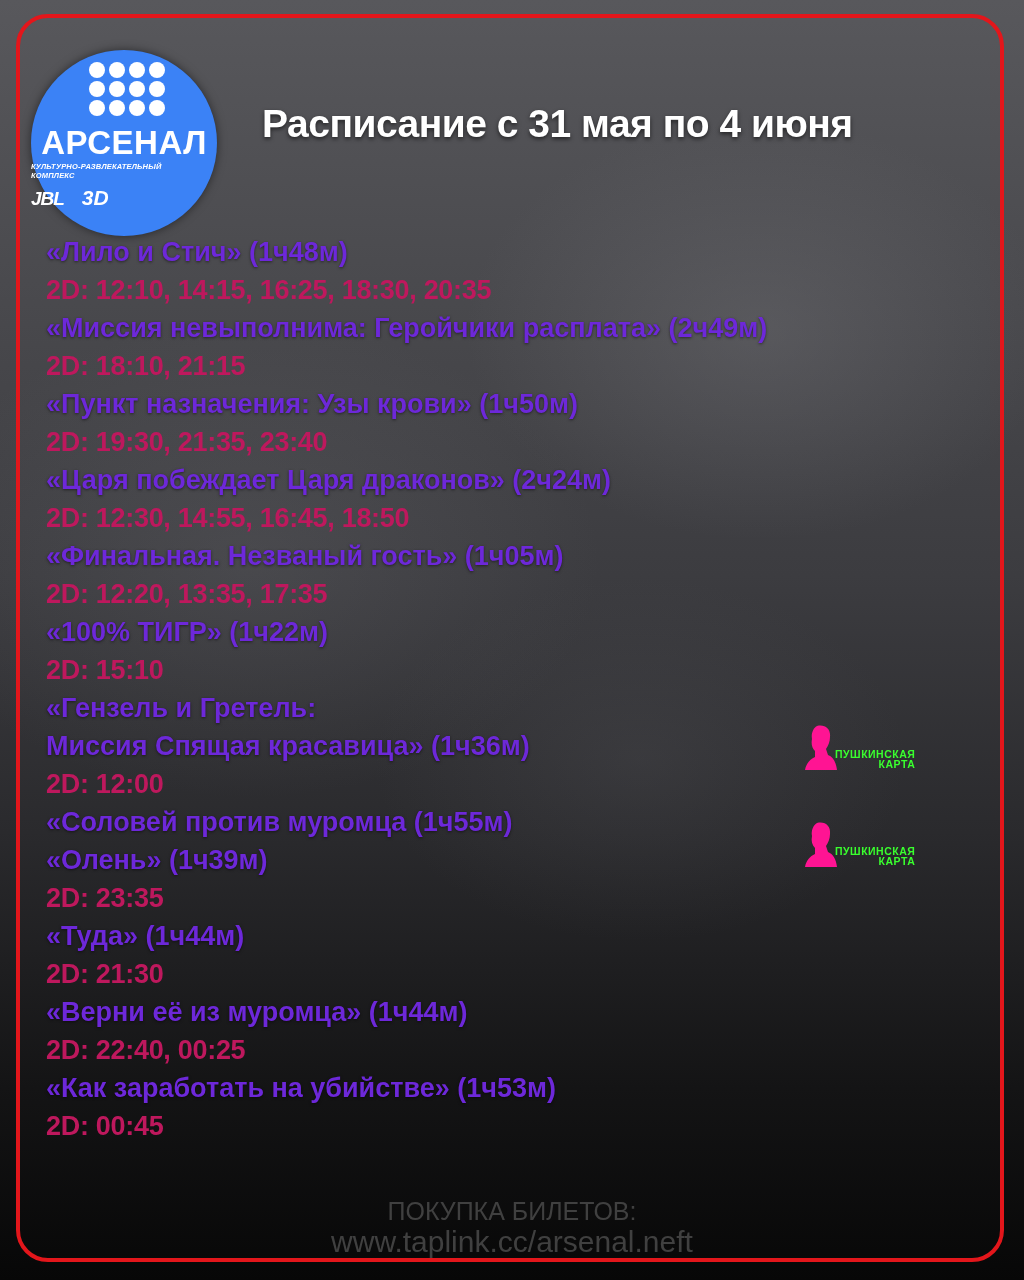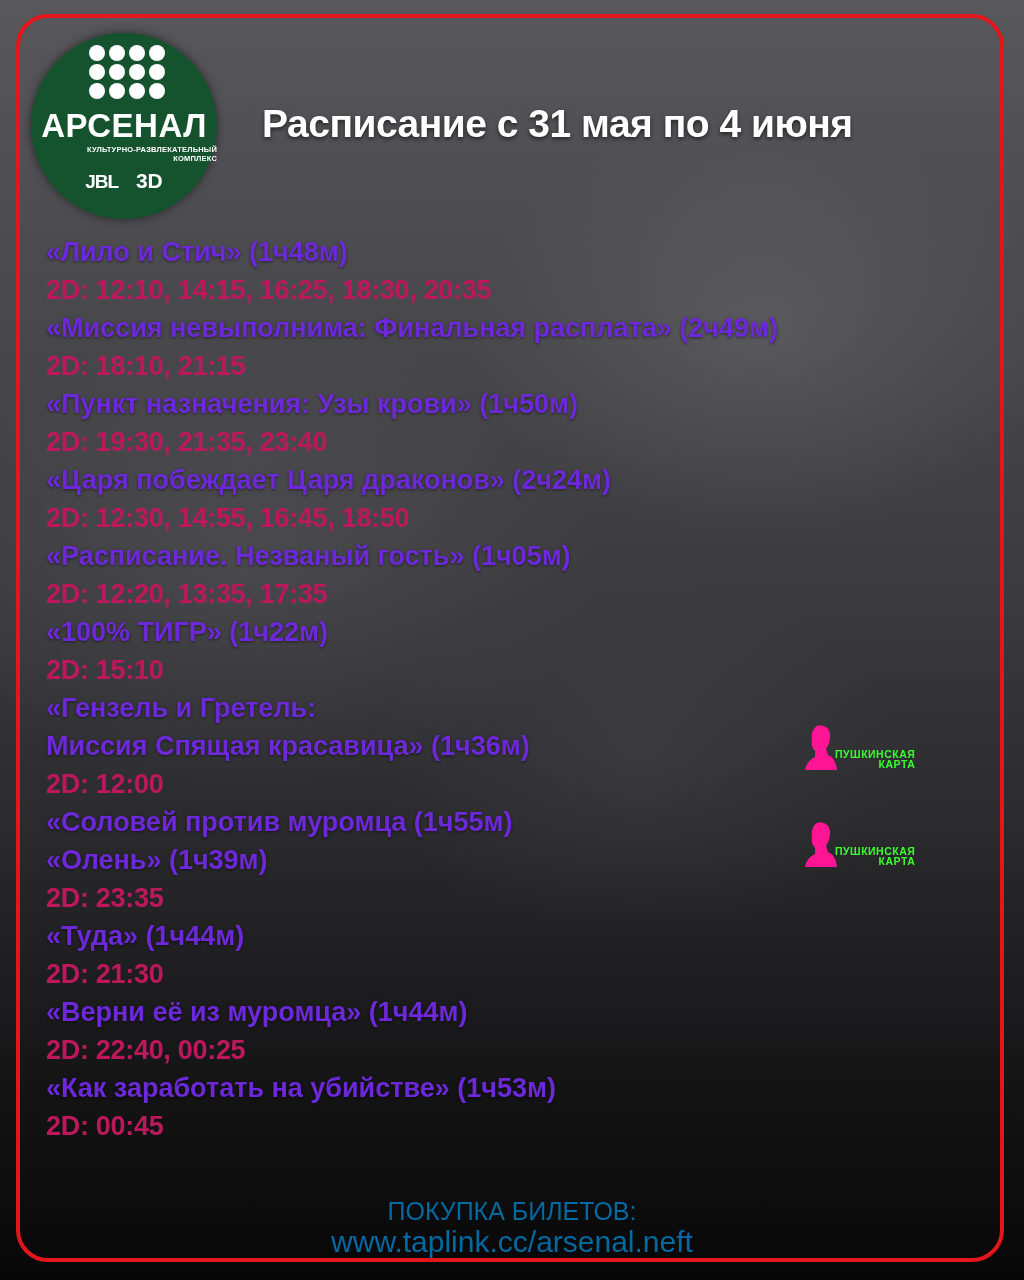--- a/index.html
+++ b/index.html
@@ -10,43 +10,43 @@
         radial-gradient(ellipse 420px 300px at 760px 330px, rgba(120,120,125,0.35), rgba(0,0,0,0) 70%),
         radial-gradient(ellipse 500px 340px at 250px 560px, rgba(110,110,115,0.25), rgba(0,0,0,0) 70%),
         radial-gradient(ellipse 380px 260px at 640px 760px, rgba(95,95,100,0.22), rgba(0,0,0,0) 70%),
         linear-gradient(180deg, #58585c 0%, #4a4a4e 22%, #3c3c40 45%, #2a2a2d 65%, #141415 85%, #070707 100%);
     }
     .frame {
       position: absolute; left: 16px; top: 14px; width: 980px; height: 1240px;
       border: 4px solid #e3161b; border-radius: 32px; box-sizing: content-box;
     }
     .logo {
-      position: absolute; left: 31px; top: 33px; width: 186px; height: 186px;
-      border-radius: 50%; background: #14532d;
+      position: absolute; left: 31px; top: 50px; width: 186px; height: 186px;
+      border-radius: 50%; background: #3b82f6;
       box-shadow: 0 0 10px rgba(0,0,0,0.5);
     }
     .dots {
       position: absolute; left: 58px; top: 12px; width: 76px;
       display: grid; grid-template-columns: repeat(4, 16px); gap: 3px 4px;
     }
     .dot { width: 16px; height: 16px; border-radius: 50%; background: #ffffff; }
     .logo-name {
       position: absolute; left: 0; right: 0; top: 74px; text-align: center;
       color: #fff; font-family: "Liberation Sans", sans-serif; font-weight: bold;
       font-size: 33px; letter-spacing: 0.5px;
     }
     .logo-sub {
-      position: absolute; left: 0; right: 0; top: 112px; text-align: right;
+      position: absolute; left: 0; right: 0; top: 112px; text-align: left;
       color: #fff; font-family: "Liberation Sans", sans-serif; font-weight: bold;
-      font-size: 7.5px; line-height: 9px; letter-spacing: 0.2px;
+      font-size: 7.5px; line-height: 9px; letter-spacing: 0.2px; font-style: italic;
     }
     .logo-brands {
-      position: absolute; left: 0; right: 0; top: 136px; text-align: center;
+      position: absolute; left: 0; right: 0; top: 136px; 
       color: #fff; font-family: "Liberation Sans", sans-serif; font-weight: bold;
-      font-size: 21px; word-spacing: 12px;
+      font-size: 21px; word-spacing: 12px; font-style: italic;
     }
     .logo-brands .jbl { font-family: "Liberation Sans Narrow", "Liberation Sans", sans-serif; font-size: 19px; letter-spacing: -1px; }
     .title {
       position: absolute; left: 262px; top: 102px;
       color: #ffffff; font-family: "Liberation Sans", sans-serif; font-weight: bold;
       font-size: 39px; letter-spacing: -0.5px;
       text-shadow: 0 2px 4px rgba(0,0,0,0.6);
     }
     .schedule {
       position: absolute; left: 46px; top: 233px; width: 860px;
@@ -64,21 +64,21 @@
       position: absolute; left: 0; top: 0; width: 32px; height: 46px;
     }
     .pushkin .ptext {
       position: absolute; left: 30px; top: 25px;
       color: #39ff2e; font-family: "Liberation Sans", sans-serif; font-weight: bold;
       font-size: 10.5px; line-height: 10px; letter-spacing: 0.5px;
     }
     .pushkin .ptext .l2 { display: block; padding-left: 14px; }
     .footer {
       position: absolute; left: 0; width: 1024px; top: 1196px; text-align: center;
-      color: #0369a1; font-family: "Liberation Sans", sans-serif;
+      color: #404040; font-family: "Liberation Sans", sans-serif;
     }
     .footer .label { font-size: 25px; line-height: 30px; }
     .footer .link { font-size: 30px; line-height: 32px; display: inline-block; }
   </style>
 </head>
 <body>
 
 <div class="frame"></div>
 
 <div class="logo">
@@ -108,33 +108,33 @@
 </div>
 
 <div class="title">Расписание с 31 мая по 4 июня</div>
 
 <div class="schedule">
   <div>
     <div class="movie-title">«Лило и Стич» (1ч48м)</div>
     <div class="movie-times">2D: 12:10, 14:15, 16:25, 18:30, 20:35</div>
   </div>
   <div>
-    <div class="movie-title">«Миссия невыполнима: Финальная расплата» (2ч49м)</div>
+    <div class="movie-title">«Миссия невыполнима: Геройчики расплата» (2ч49м)</div>
     <div class="movie-times">2D: 18:10, 21:15</div>
   </div>
   <div>
     <div class="movie-title">«Пункт назначения: Узы крови» (1ч50м)</div>
     <div class="movie-times">2D: 19:30, 21:35, 23:40</div>
   </div>
   <div>
     <div class="movie-title">«Царя побеждает Царя драконов» (2ч24м)</div>
     <div class="movie-times">2D: 12:30, 14:55, 16:45, 18:50</div>
   </div>
   <div>
-    <div class="movie-title">«Расписание. Незваный гость» (1ч05м)</div>
+    <div class="movie-title">«Финальная. Незваный гость» (1ч05м)</div>
     <div class="movie-times">2D: 12:20, 13:35, 17:35</div>
   </div>
   <div>
     <div class="movie-title">«100% ТИГР» (1ч22м)</div>
     <div class="movie-times">2D: 15:10</div>
   </div>
   <div>
     <div class="movie-title">«Гензель и Гретель:</div>
     <div class="movie-title">Миссия Спящая красавица» (1ч36м)</div>
     <div class="movie-times">2D: 12:00</div>

